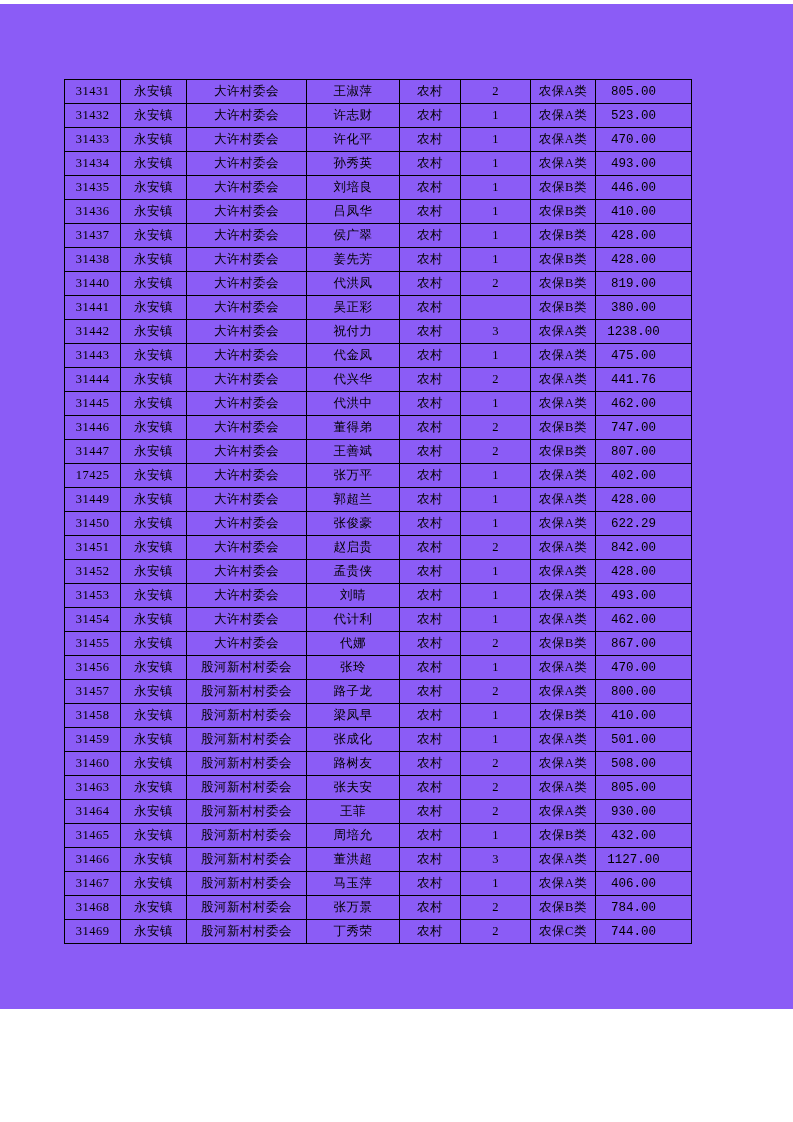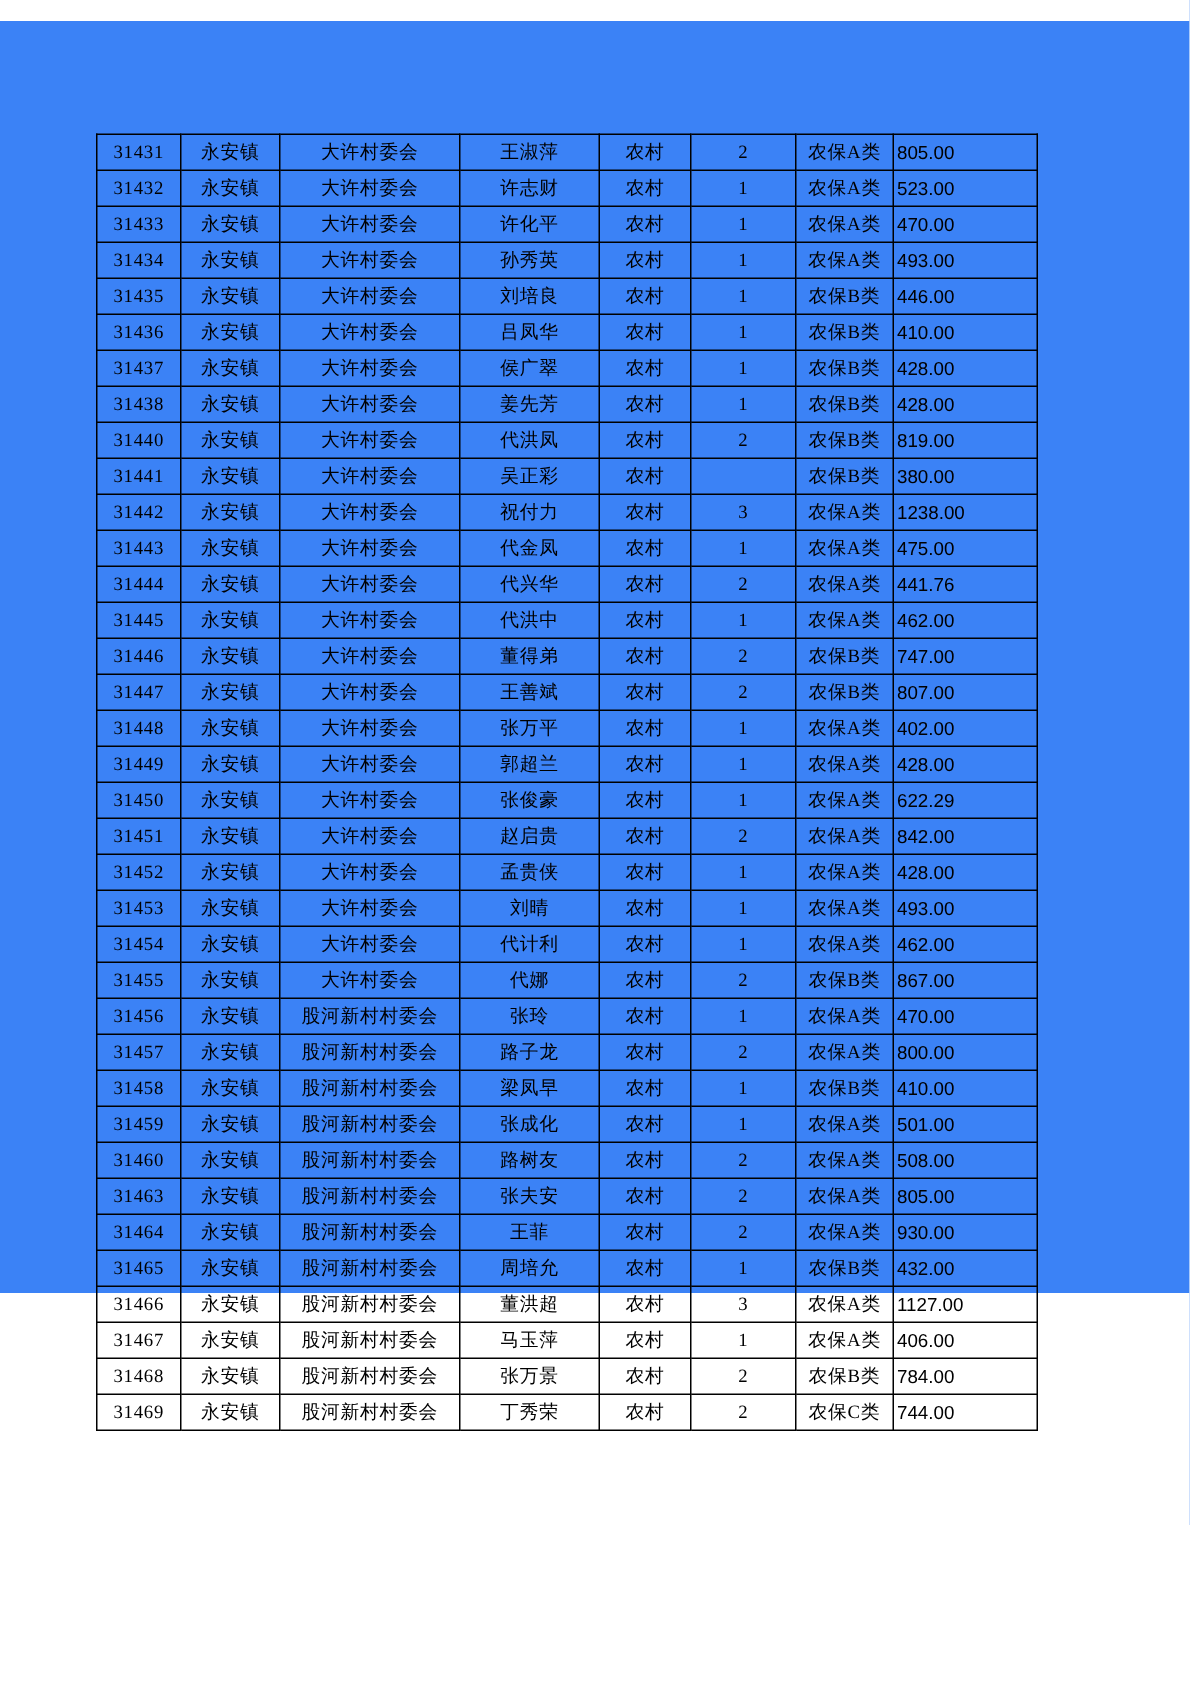--- a/index.html
+++ b/index.html
@@ -10,24 +10,24 @@
   body {
     width: 793px;
     height: 1122px;
     position: relative;
     font-family: "Liberation Serif", "DejaVu Serif", serif;
     color: #000000;
   }
   .page {
     position: absolute;
     left: 0;
-    top: 14px;
+    top: 4px;
     width: 793px;
-    height: 848px;
-    background: #3b82f6;
+    height: 1005px;
+    background: #8b5cf6;
   }
   table.roster {
     position: absolute;
     left: 64px;
     top: 75px;
     border-collapse: collapse;
     table-layout: fixed;
     width: 627px;
     font-size: 12.5px;
   }
@@ -35,24 +35,24 @@
     border: 1px solid #000000;
     height: 23px;
     padding: 0 2px;
     text-align: center;
     vertical-align: middle;
     overflow: hidden;
     white-space: nowrap;
     letter-spacing: 0.5px;
   }
   table.roster td.amount {
-    text-align: left;
+    text-align: center;
     padding-right: 22px;
     letter-spacing: 0px;
-    font-family: Liberation Sans, sans-serif;
+    font-family: Liberation Mono, monospace;
   }
   col.c-id       { width: 56px; }
   col.c-town     { width: 66px; }
   col.c-village  { width: 120px; }
   col.c-name     { width: 93px; }
   col.c-type     { width: 61px; }
   col.c-count    { width: 70px; }
   col.c-category { width: 65px; }
   col.c-amount   { width: 96px; }
 </style>
@@ -226,21 +226,21 @@
           <td>31447</td>
           <td>永安镇</td>
           <td>大许村委会</td>
           <td>王善斌</td>
           <td>农村</td>
           <td>2</td>
           <td>农保B类</td>
           <td class="amount">807.00</td>
         </tr>
         <tr>
-          <td>31448</td>
+          <td>17425</td>
           <td>永安镇</td>
           <td>大许村委会</td>
           <td>张万平</td>
           <td>农村</td>
           <td>1</td>
           <td>农保A类</td>
           <td class="amount">402.00</td>
         </tr>
         <tr>
           <td>31449</td>

